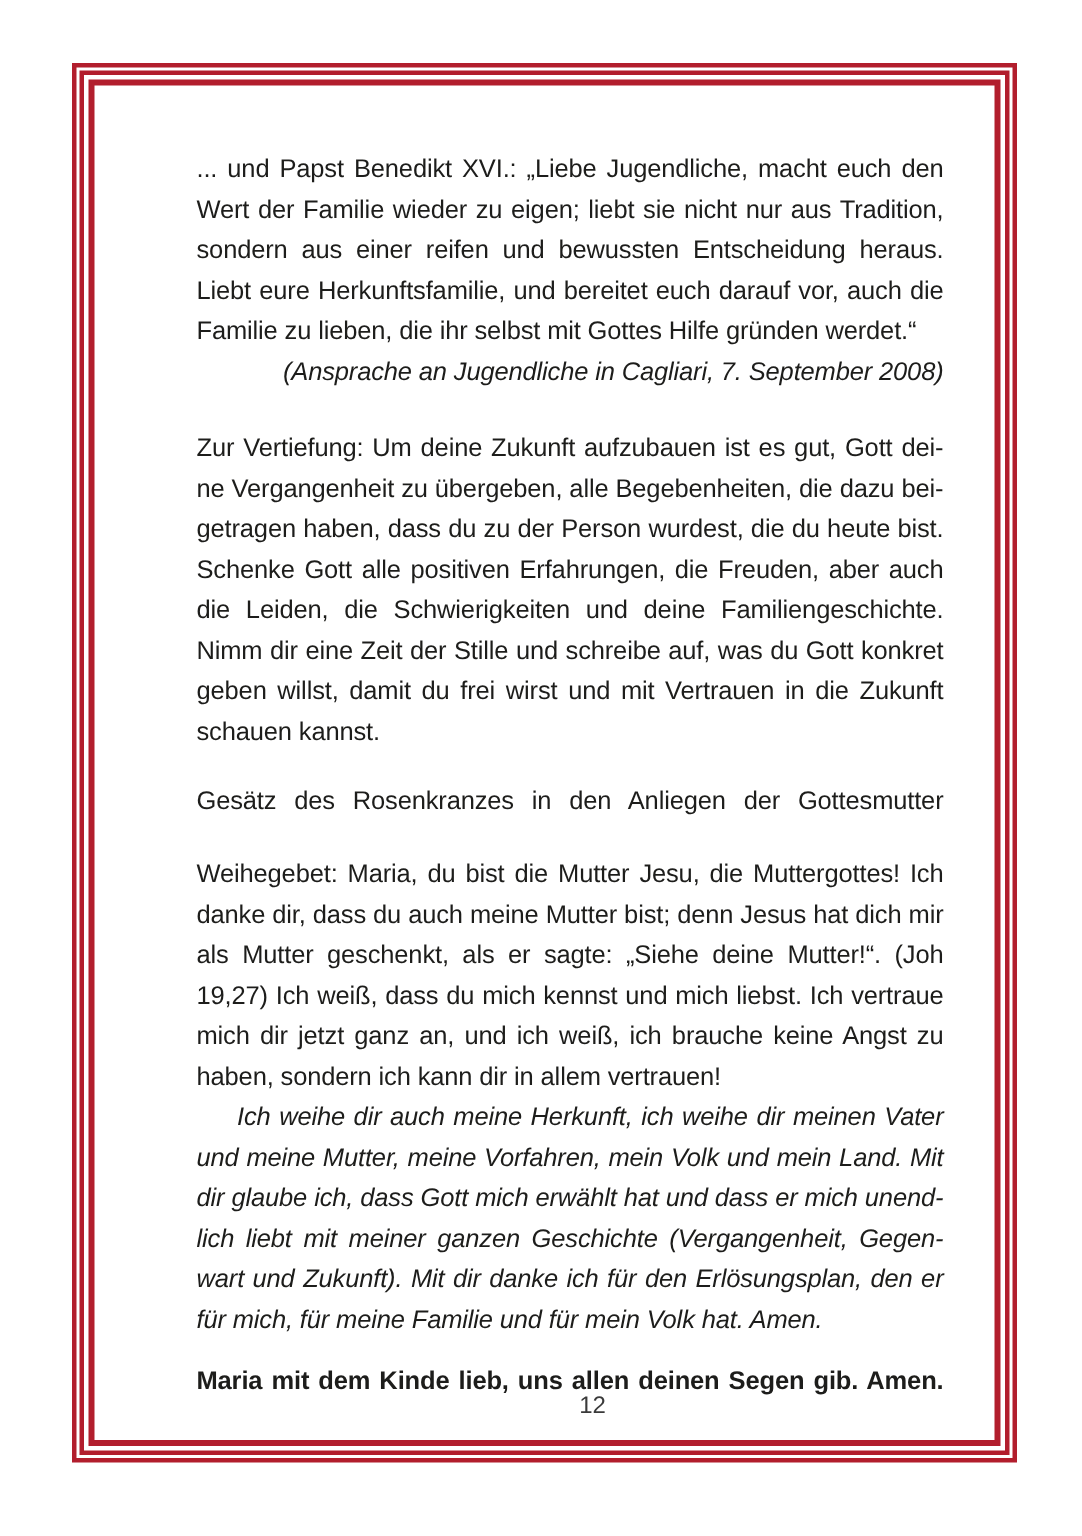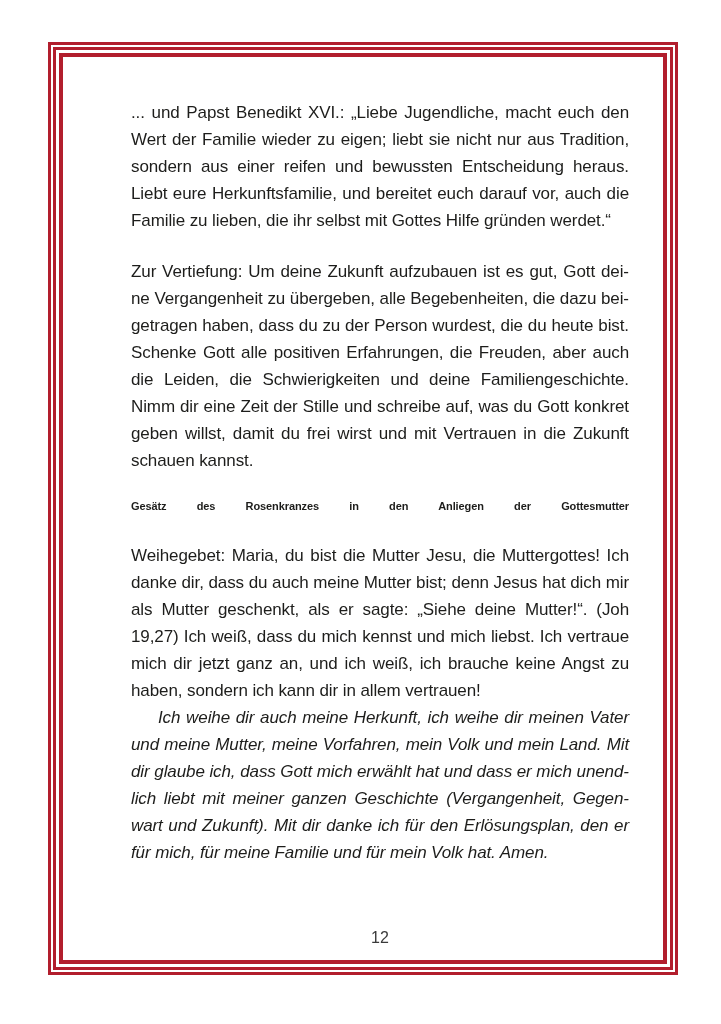--- a/index.html
+++ b/index.html
@@ -61,42 +61,42 @@
   }
   .citation {
     text-align: right;
     font-style: italic;
   }
   .block-gap {
     margin-top: 24px !important;
   }
   .heading {
     margin-top: 19px !important;
-    font-size: 11px;
-    font-weight: bold;
+    font-size: 17px;
+    font-weight: normal;
     text-align: justify;
     text-align-last: justify;
   }
   .consecration {
     margin-top: 22px !important;
   }
   .indented {
     text-indent: 27px;
     font-style: italic;
   }
   .closing {
     margin-top: 14px !important;
     font-weight: bold;
     text-align: justify;
     text-align-last: justify;
   }
 
   .page-number {
     position: absolute;
-    left: 131px;
+    left: 146px;
     top: 928px;
     width: 498px;
     text-align: center;
     font-size: 16px;
     line-height: 20px;
     color: #3a3a3a;
   }
 </style>
 </head>
 <body>
@@ -104,25 +104,27 @@
 <div class="frame-outer" style="border-color: rgb(178, 30, 45);">
   <div class="frame-mid" style="border-color: rgb(178, 30, 45);">
     <div class="frame-inner" style="border-color: rgb(178, 30, 45);"></div>
   </div>
 </div>
 
 <div class="content" style="color: rgb(29, 29, 27);">
 
   <p><span class="lead">... und Papst Benedikt XVI.:</span><span> „Liebe Jugendliche, macht euch den Wert der Familie wieder zu eigen; liebt sie nicht nur aus Tradition, sondern aus einer reifen und bewussten Entscheidung heraus. Liebt eure Herkunftsfamilie, und bereitet euch darauf vor, auch die Familie zu lieben, die ihr selbst mit Gottes Hilfe gründen werdet.“</span></p>
 
+  <p class="citation">(Ansprache an Jugendliche in Cagliari, 7. September 2008)</p>
 
   <p class="block-gap"><span class="lead">Zur Vertiefung:</span><span> Um deine Zukunft aufzubauen ist es gut, Gott dei­ne Vergangenheit zu übergeben, alle Begebenheiten, die dazu bei­getragen haben, dass du zu der Person wurdest, die du heute bist. Schenke Gott alle positiven Erfahrungen, die Freuden, aber auch die Leiden, die Schwierigkeiten und deine Familiengeschichte. Nimm dir eine Zeit der Stille und schreibe auf, was du Gott konkret geben willst, damit du frei wirst und mit Vertrauen in die Zukunft schauen kannst.</span></p>
 
   <h2 class="heading">Gesätz des Rosenkranzes in den Anliegen der Gottesmutter</h2>
 
   <p class="consecration"><span class="lead">Weihegebet:</span><span> Maria, du bist die Mutter Jesu, die Muttergottes! Ich danke dir, dass du auch meine Mutter bist; denn Jesus hat dich mir als Mutter geschenkt, als er sagte: „Siehe deine Mutter!“. (Joh 19,27) Ich weiß, dass du mich kennst und mich liebst. Ich ver­traue mich dir jetzt ganz an, und ich weiß, ich brauche keine Angst zu haben, sondern ich kann dir in allem vertrauen!</span></p>
 
   <p class="indented">Ich weihe dir auch meine Herkunft, ich weihe dir meinen Vater und meine Mutter, meine Vorfahren, mein Volk und mein Land. Mit dir glaube ich, dass Gott mich erwählt hat und dass er mich unend­lich liebt mit meiner ganzen Geschichte (Vergangenheit, Gegen­wart und Zukunft). Mit dir danke ich für den Erlösungsplan, den er für mich, für meine Familie und für mein Volk hat. Amen.</p>
 
+  <p class="closing">Maria mit dem Kinde lieb, uns allen deinen Segen gib. Amen.</p>
 
 </div>
 
 <div class="page-number">12</div>
 
 </body></html>

